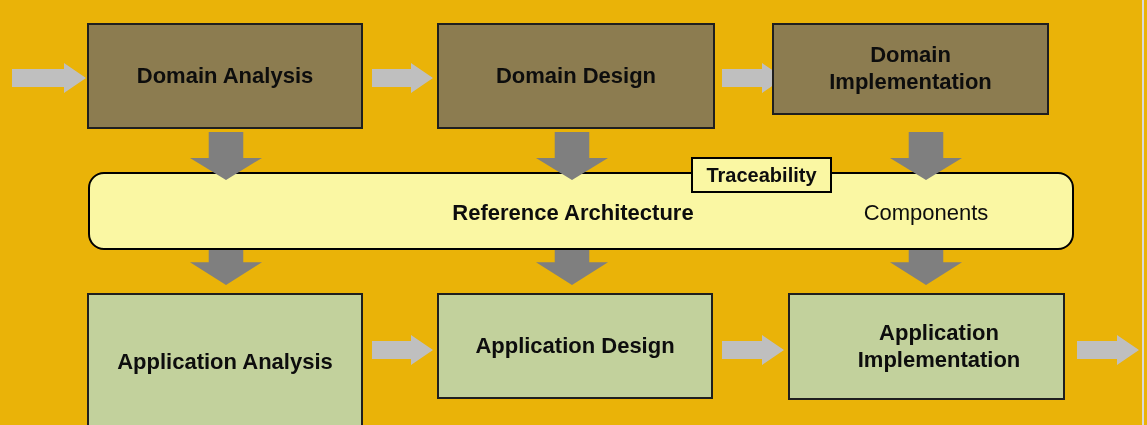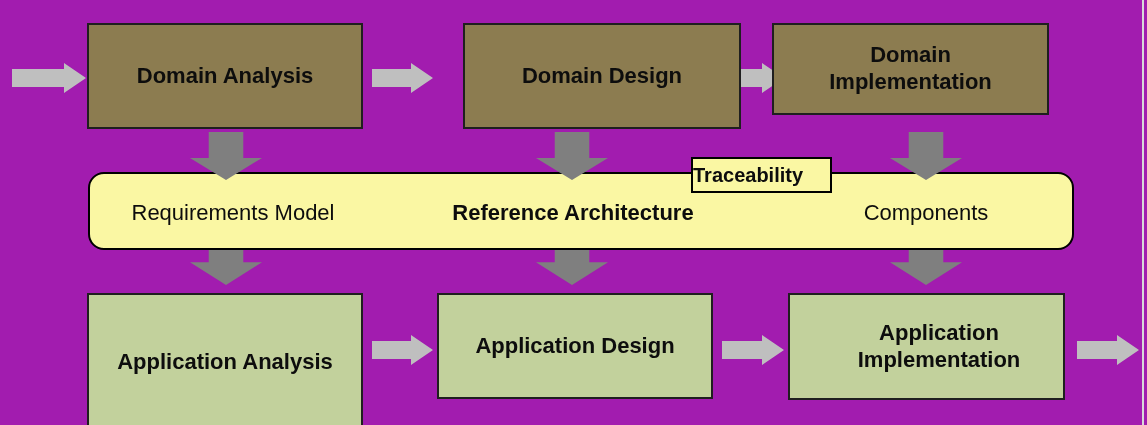--- a/index.html
+++ b/index.html
@@ -1,19 +1,19 @@
 <!DOCTYPE html>
 <html><head>
 <meta charset="utf-8">
 <style>
   html,body{margin:0;padding:0;background:#ffffff;}
   .stage{
     position:relative;
     width:1147px;height:425px;
-    background:#a21caf;
+    background:#eab308;
     overflow:hidden;
     font-family:"Liberation Sans","DejaVu Sans",sans-serif;
   }
   .edge-line{
     position:absolute;left:1142px;top:0;width:2px;height:425px;
     background:#d9d9d9;
   }
   
   .box{
     position:absolute;
@@ -33,21 +33,21 @@
     box-sizing:border-box;z-index:2;
   }
   .band-label{
     position:absolute;top:199px;height:28px;width:360px;
     line-height:28px;text-align:center;
     font-size:22px;color:#0d0d0d;z-index:5;
   }
   .tag{
     position:absolute;left:691px;top:157px;width:141px;height:36px;
     background:#faf7a3;border:2px solid #000;box-sizing:border-box;
-    display:flex;align-items:center;
+    display:flex;align-items:center;justify-content:center;
     font-weight:bold;font-size:20px;color:#0d0d0d;z-index:6;
   }
   
   .v-arrow{
     position:absolute;width:72px;background:#7f7f7f;
   }
   .v-arrow.tall{
     height:48px;z-index:4;
     clip-path:polygon(26% 0,74% 0,74% 54%,100% 54%,50% 100%,0 54%,26% 54%);
   }
@@ -68,33 +68,32 @@
 
   <div class="edge-line"></div>
 
   <div class="h-arrow" style="left:12px;top:63px;width:74px;"></div>
   <div class="h-arrow" style="left:372px;top:63px;width:61px;"></div>
   <div class="h-arrow" style="left:722px;top:63px;width:62px;"></div>
 
   <div class="box domain" style="left:87px;top:23px;width:276px;height:106px;">
     <span>Domain Analysis</span>
   </div>
-  <div class="box domain" style="left:437px;top:23px;width:278px;height:106px;margin-left:26px;">
+  <div class="box domain" style="left:437px;top:23px;width:278px;height:106px;">
     <span>Domain Design</span>
   </div>
   <div class="box domain narrow" style="left:772px;top:23px;width:277px;height:92px;">
     <span>Domain Implementation</span>
   </div>
 
   <div class="v-arrow tall" style="left:190px;top:132px;"></div>
   <div class="v-arrow tall" style="left:536px;top:132px;"></div>
   <div class="v-arrow tall" style="left:890px;top:132px;"></div>
 
   <div class="band"></div>
-  <div class="band-label" style="left:53px;">Requirements Model</div>
   <div class="band-label" style="left:393px;font-weight:bold;">Reference Architecture</div>
   <div class="band-label" style="left:746px;text-align:center;">Components</div>
 
   <div class="tag">
     <span>Traceability</span>
   </div>
 
   <div class="v-arrow short" style="left:190px;top:247px;"></div>
   <div class="v-arrow short" style="left:536px;top:247px;"></div>
   <div class="v-arrow short" style="left:890px;top:247px;"></div>

